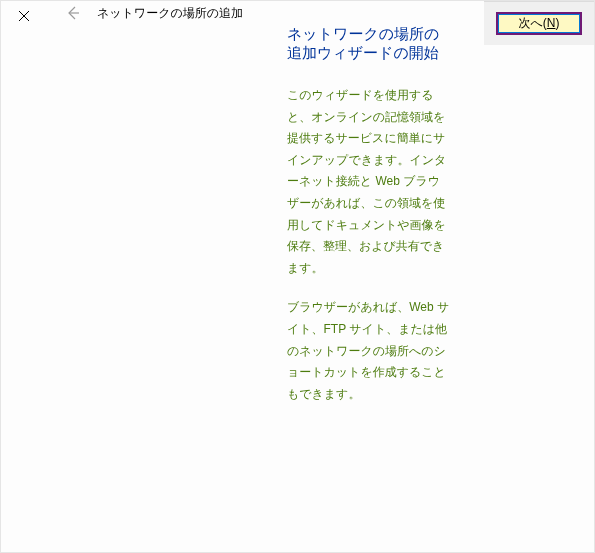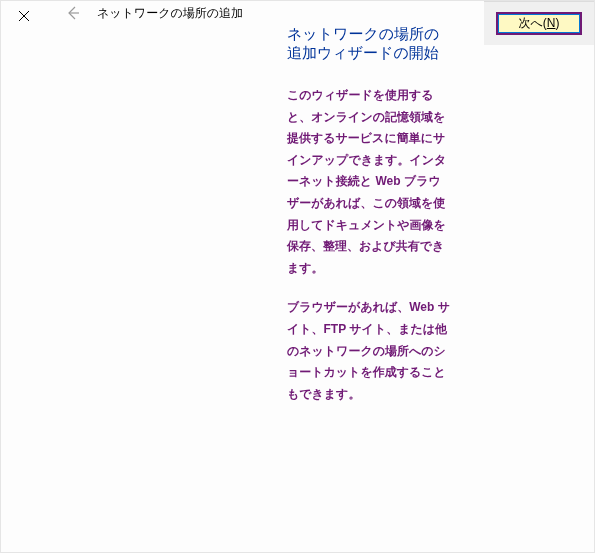--- a/index.html
+++ b/index.html
@@ -62,22 +62,21 @@
   .heading {
     color: #003399;
     font-size: 15px;
     margin: 10px 0 22px 0;
     font-weight: normal;
   }
   .para {
     font-size: 12px;
     line-height: 1.8;
     margin: 0 0 18px 0;
-    color: #701a75;
-    font-weight: bold;
+    color: #4d7c0f;
   }
   .footer {
     height: 44px;
     border-top: 1px solid #dcdcdc;
     background: #f0f0f0;
     display: flex;
     justify-content: flex-end;
     align-items: center;
     padding: 0 12px;
     gap: 8px;

